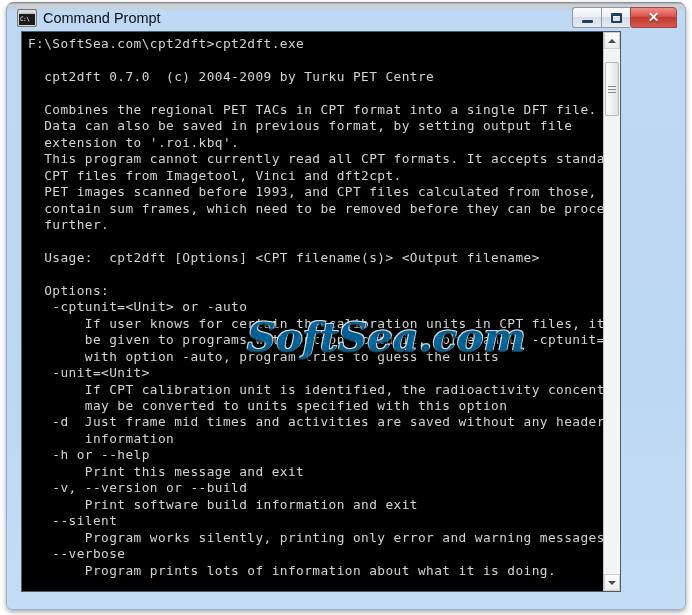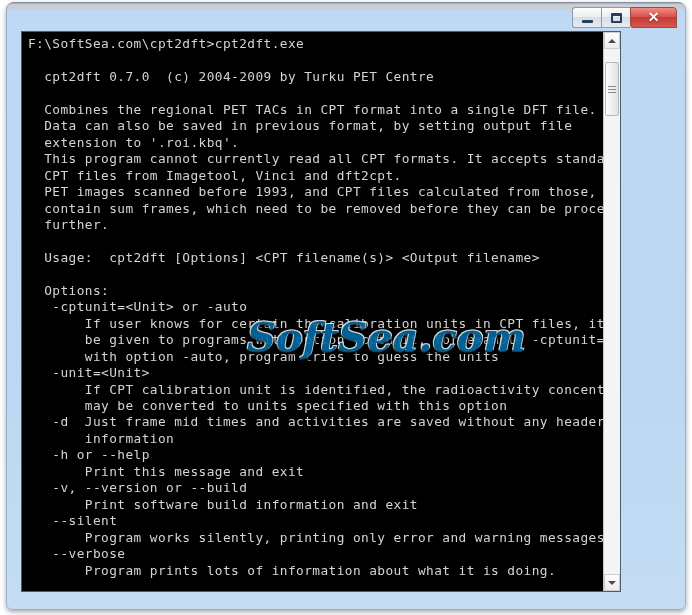--- a/index.html
+++ b/index.html
@@ -262,20 +262,26 @@
     background: repeating-linear-gradient(180deg,#8a8a8a 0px,#8a8a8a 1px,transparent 1px,transparent 3px);
   }
 </style>
 </head>
 <body>
 
 <div id="window-frame">
 
   <div id="title-bar">
 
+    <div id="title-left">
+      <span id="app-icon">
+        <span>C:\</span>
+      </span>
+      <span id="title-text">Command Prompt</span>
+    </div>
 
     <div id="window-buttons">
       <div class="win-btn" id="btn-minimize">
         <span class="glyph-min"></span>
       </div>
       <div class="win-btn" id="btn-maximize">
         <span class="glyph-max"></span>
       </div>
       <div class="win-btn" id="btn-close">
         <span class="glyph-close">✕</span>

